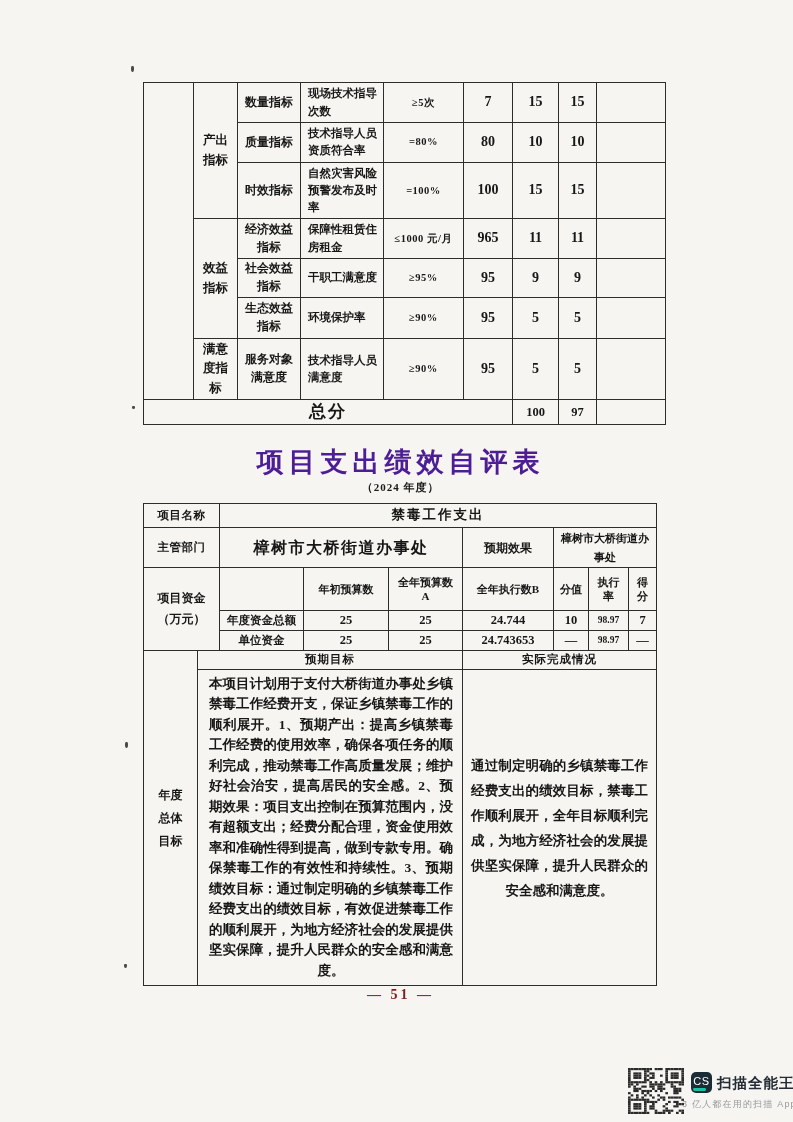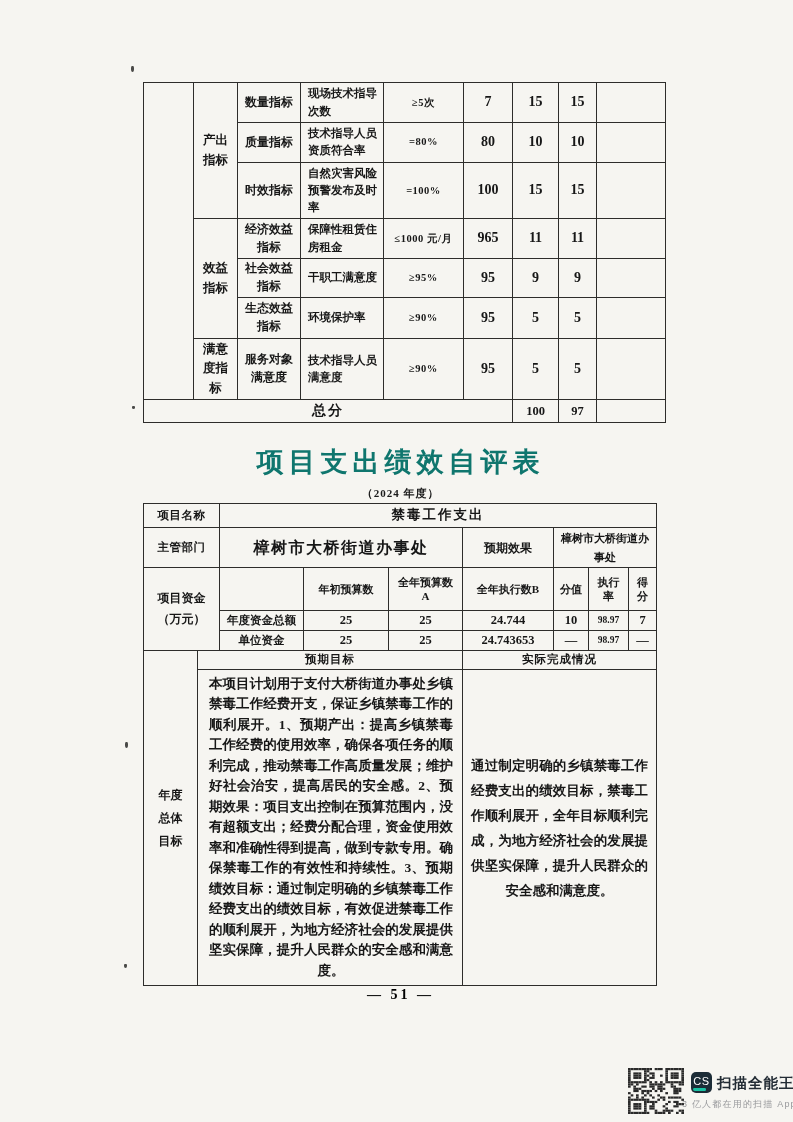--- a/index.html
+++ b/index.html
@@ -16,30 +16,30 @@
   .pre { white-space:pre-line; }
 
   
   #table1 { left:143px; top:82px; width:522px; }
   #table1 td { font-size:12px; line-height:1.3; }
   #table1 td.cat { font-size:12.5px; line-height:1.55; }
   #table1 td.sub { font-size:12px; line-height:1.45;margin-left:32px; }
   #table1 td.name { text-align:left; font-size:11.5px; line-height:1.5; padding:2px 0 2px 7px; }
   #table1 td.target { font-size:10.5px; letter-spacing:0.5px; }
   #table1 td.val { font-size:14px; font-family:"Liberation Serif","DejaVu Serif",serif; }
-  #table1 td.total-label { font-size:14px; letter-spacing:2px; }
+  #table1 td.total-label { font-size:17px; letter-spacing:2px; }
   #table1 td.total-val { font-size:12.5px; }
 
   
   #title-block { position:absolute; left:143px; top:444px; width:515px; text-align:center; }
   #title-main {
     font-family:"Liberation Sans","DejaVu Sans",sans-serif;
-    font-size:27px; font-weight:700; letter-spacing:5px; color:#0f766e;
-  }
-  #title-sub { margin-top:6px; font-size:11px; font-weight:700; letter-spacing:1px; }
+    font-size:27px; font-weight:700; letter-spacing:5px; color:#4c1d95;
+  }
+  #title-sub { font-size:11px; font-weight:700; letter-spacing:1px; }
 
   
   #table2 { left:143px; top:503px; width:513px; }
   #table2 td { font-size:12px; line-height:1.35; }
   #table2 td.lbl { font-size:11.5px; letter-spacing:0.5px; }
   #table2 td.project-value { font-size:13.5px; letter-spacing:2px; }
   #table2 td.dept-main { font-size:16px; letter-spacing:1.5px; }
   #table2 td.impl-lbl { font-size:12px; }
   #table2 td.impl-value { font-size:11px; line-height:1.7; }
   #table2 td.fund-label { font-size:12px; line-height:1.8; }
@@ -53,21 +53,21 @@
     font-size:13.5px; line-height:20.5px; text-align:justify; text-align-last:center;
     vertical-align:top; padding:4px 9px 4px 11px;
   }
   #table2 td.goal-actual {
     font-size:13.5px; line-height:25px; text-align:justify; text-align-last:center;
     vertical-align:middle; padding:0 8px;
   }
 
   
   #page-number { position:absolute; left:143px; top:987px; width:515px; text-align:center;
-    font-size:14px; font-weight:700; letter-spacing:3px; color:#000000; }
+    font-size:14px; font-weight:700; letter-spacing:3px; color:#7f1d1d; }
 
   
   .artifact { position:absolute; background:#4a4a48; border-radius:40% 40% 60% 60%; }
 
   
   #watermark { position:absolute; left:626px; top:1066px; width:160px; height:50px; }
   #qr { position:absolute; left:2px; top:2px; width:56px; height:46px; }
   #cs-logo {
     position:absolute; left:65px; top:6px; width:21px; height:21px;
     background:#1c2c37; border-radius:5px; text-align:center;

